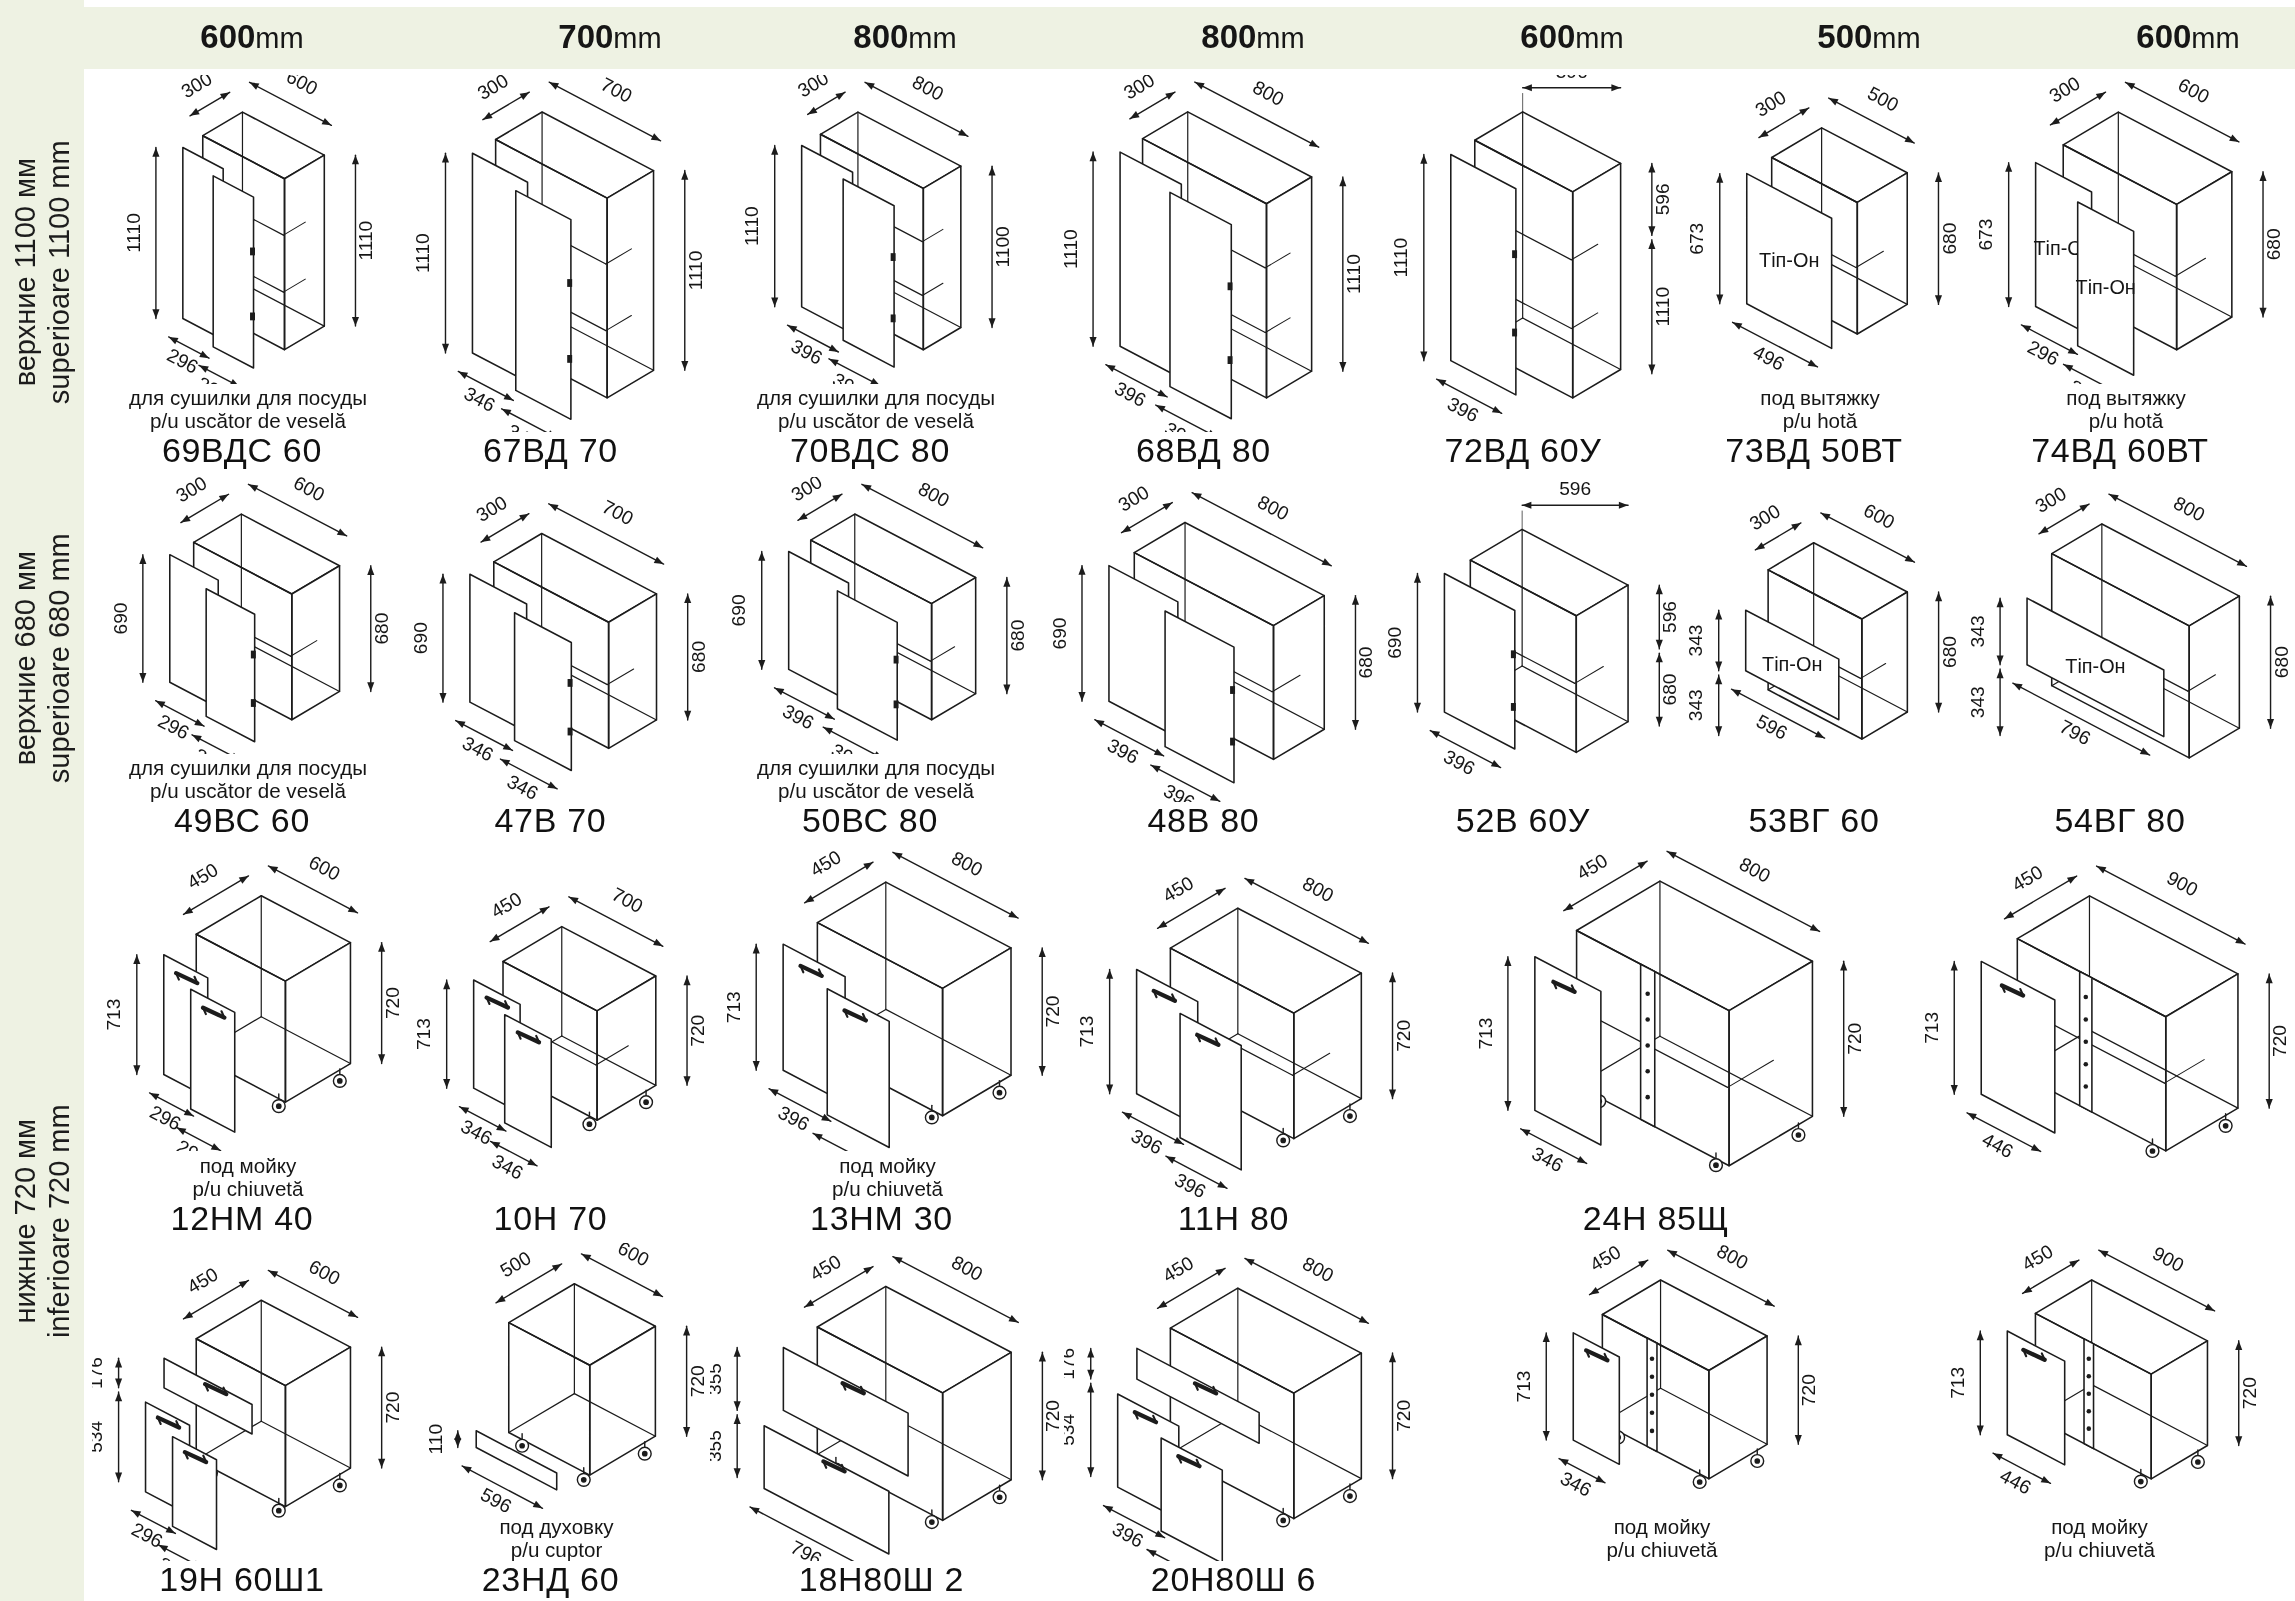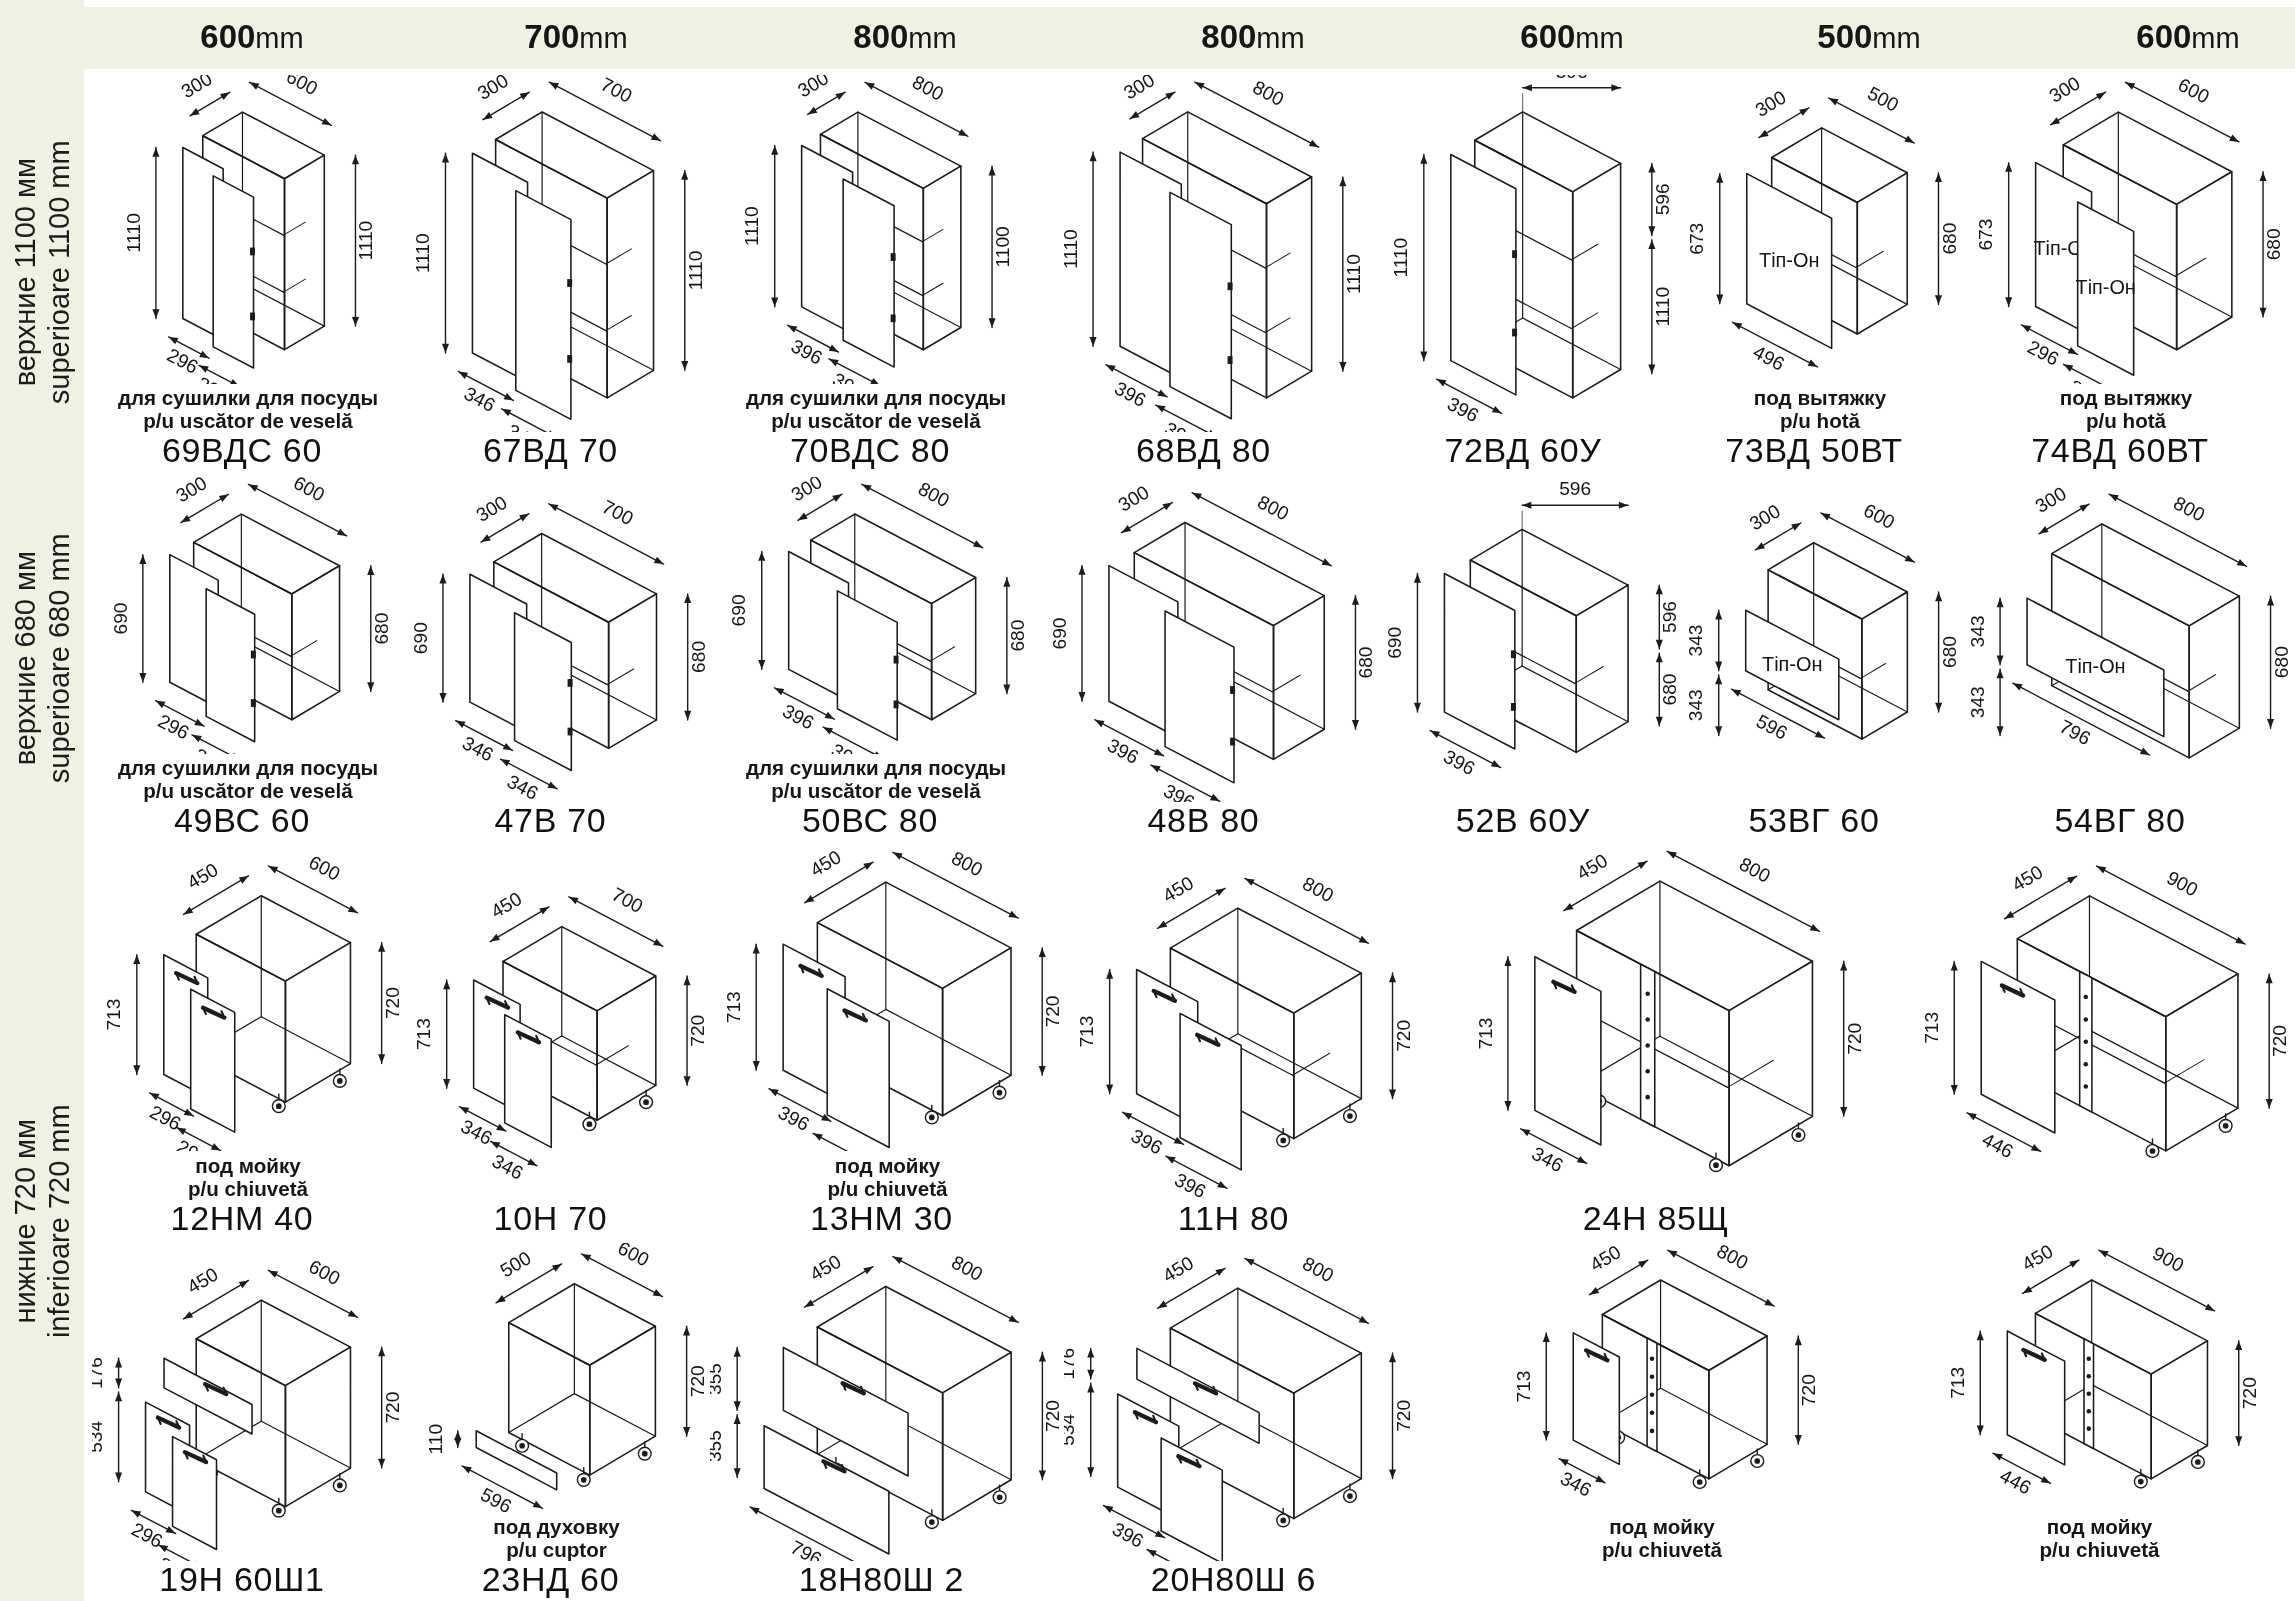--- a/index.html
+++ b/index.html
@@ -7,21 +7,21 @@
         font-family:"Liberation Sans",sans-serif;color:#161616;overflow:hidden;}
   .strip{position:absolute;background:#eef2e3;}
   #sidebar-strip{left:0;top:0;width:84px;height:1602px;}
   #header-strip{left:84px;top:7px;width:2212px;height:62px;}
   .hdr{position:absolute;top:18.4px;transform:translateX(-50%);font-size:33px;font-weight:bold;white-space:nowrap;}
   .hdr .unit{font-weight:normal;font-size:29px;}
   .sbgroup{position:absolute;left:0;width:84px;display:flex;align-items:center;justify-content:center;}
   .sbrot{transform:rotate(-90deg);text-align:center;font-size:29px;line-height:1.18;white-space:nowrap;color:#1c1c1c;}
   .cell{position:absolute;}
   .cell svg{position:absolute;left:0;top:0;}
-  .note{position:absolute;left:0;right:0;text-align:center;font-size:20.6px;line-height:1.12;color:#161616;font-weight:bold;}
+  .note{position:absolute;left:0;right:0;text-align:center;font-size:20.6px;line-height:1.12;color:#161616;}
   .model{position:absolute;left:0;right:12px;bottom:0;text-align:center;font-size:34px;letter-spacing:0.7px;color:#111;}
   svg text{font-family:"Liberation Sans",sans-serif;fill:#161616;}
 </style>
 </head>
 <body>
 
 <div id="page">
   <div id="sidebar-strip" class="strip"></div>
   <div id="header-strip" class="strip"></div>
 
@@ -39,21 +39,21 @@
   </div>
   <div class="sbgroup" style="top:844px;height:755px;">
     <div class="sbrot">
       <div>нижние 720 мм</div>
       <div>inferioare 720 mm</div>
     </div>
   </div>
 
   <div id="header-labels">
       <div class="hdr" style="left: 252px;"><span>600</span><span class="unit">mm</span></div>
-      <div class="hdr" style="left: 576px; text-align: right;"><span>700</span><span class="unit">mm</span></div>
+      <div class="hdr" style="left: 610px; text-align: right;"><span>700</span><span class="unit">mm</span></div>
       <div class="hdr" style="left: 905px;"><span>800</span><span class="unit">mm</span></div>
       <div class="hdr" style="left: 1253px;"><span>800</span><span class="unit">mm</span></div>
       <div class="hdr" style="left: 1572px;"><span>600</span><span class="unit">mm</span></div>
       <div class="hdr" style="left: 1869px;"><span>500</span><span class="unit">mm</span></div>
       <div class="hdr" style="left: 2188px;"><span>600</span><span class="unit">mm</span></div>
     </div>
   <div id="grid">
       <div class="cell" style="left: 92px; top: 75px; width: 312px; height: 395px;">
         <svg width="312" height="309" viewBox="0 0 440 435">
           <g>

